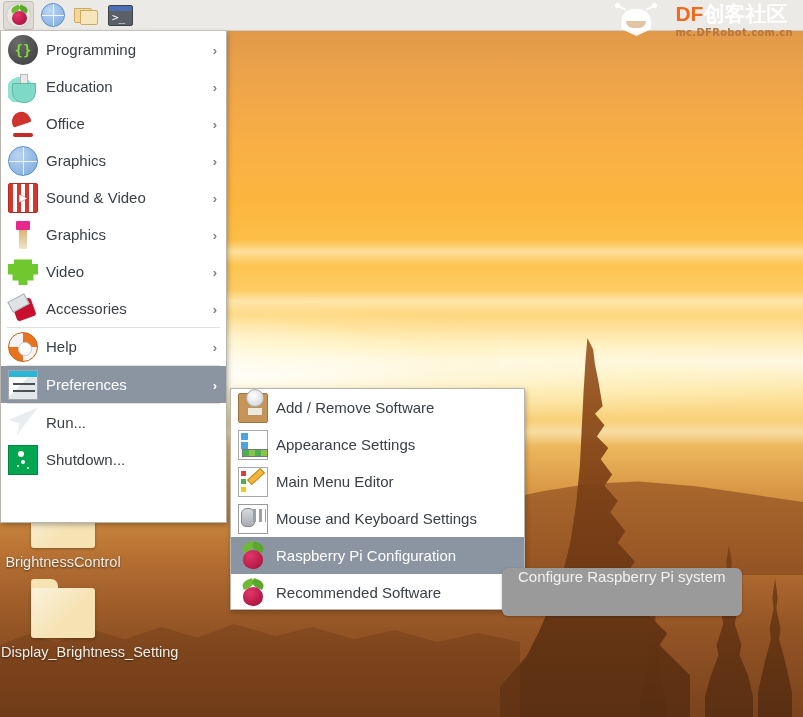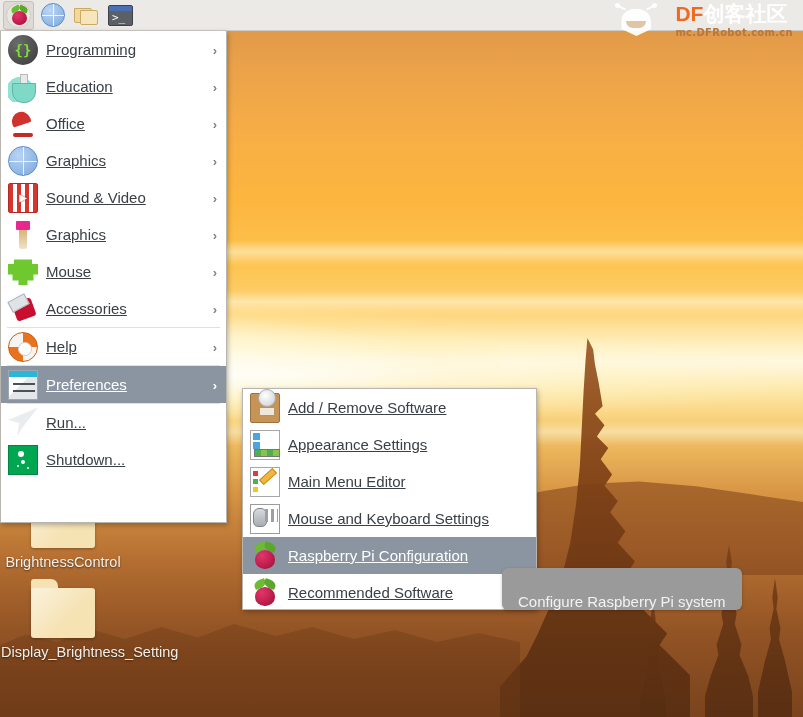--- a/index.html
+++ b/index.html
@@ -134,27 +134,27 @@
   }
 
   
   #main-menu {
     position:absolute; left:0; top:31px; width:227px; height:492px;
     background:#ffffff; border:1px solid #b8b4ae;
     border-top:none; z-index:50;
     box-shadow:1px 2px 5px rgba(0,0,0,0.28);
   }
   #sub-menu {
-    position:absolute; left:242px; top:388px; width:295px; height:222px;
+    position:absolute; left:230px; top:388px; width:295px; height:222px;
     background:#ffffff; border:1px solid #b8b4ae; z-index:55;
     box-shadow:1px 2px 5px rgba(0,0,0,0.28);
   }
   .mi {
     height:37px; display:flex; align-items:center;
-    padding-left:7px; position:relative; color:#3a4046; font-size:15px;text-decoration:underline;
+    padding-left:7px; position:relative; color:#3a4046; font-size:15px;
   }
   .mi.sel { background:#8a95a1; color:#ffffff; }
   .mi .ico {
     width:30px; height:30px; margin-right:8px; flex:none; position:relative;
   }
   .mi .lbl { white-space:nowrap; }
   .mi .arrow {
     position:absolute; right:9px; top:50%; transform:translateY(-50%);
     font-size:13px; color:#7c8288; font-weight:bold;
   }
@@ -225,23 +225,23 @@
   .wm-robot { width:42px; height:34px; position:relative; }
   .wm-robot .head { position:absolute; left:6px; top:6px; width:30px; height:27px; background:rgba(255,255,255,0.93); border-radius:13px 13px 6px 6px; clip-path:polygon(20% 0%, 80% 0%, 100% 28%, 100% 74%, 50% 100%, 0% 74%, 0% 28%); }
   .wm-robot .antL { position:absolute; left:0px; top:3px; width:11px; height:2px; background:rgba(255,255,255,0.9); transform:rotate(28deg); }
   .wm-robot .antR { position:absolute; right:0px; top:3px; width:11px; height:2px; background:rgba(255,255,255,0.9); transform:rotate(-28deg); }
   .wm-robot .dotL { position:absolute; left:0px; top:0px; width:5px; height:5px; border-radius:50%; background:rgba(255,255,255,0.92); }
   .wm-robot .dotR { position:absolute; right:0px; top:0px; width:5px; height:5px; border-radius:50%; background:rgba(255,255,255,0.92); }
   .wm-robot .visor { position:absolute; left:11px; top:18px; width:20px; height:7px; border-radius:0 0 10px 10px; background:rgba(200,150,90,0.55); }
 
   
   #tooltip {
-    position:absolute; left:502px; top:568px; height:42px;
+    position:absolute; left:502px; top:568px; height:48px;
     background:#9a9a9a; border-radius:6px; z-index:60;
-    display:flex; align-items:flex-end; padding:0 16px;
+    display:flex; align-items:flex-start; padding:0 16px;
     color:#f2f2f2; font-size:15px; white-space:nowrap;
     box-shadow:0 1px 3px rgba(0,0,0,0.25);
   }
 </style>
 </head>
 <body>
 
 <div id="wallpaper">
   <div class="sky"></div>
   <div class="cloudband" style="top:240px;"></div>
@@ -339,21 +339,21 @@
   </div>
 
   <div class="mi">
     <div class="ico ic-gfx"></div>
     <div class="lbl">Graphics</div>
     <div class="arrow">›</div>
   </div>
 
   <div class="mi">
     <div class="ico ic-games"></div>
-    <div class="lbl">Mouse</div>
+    <div class="lbl">Video</div>
     <div class="arrow">›</div>
   </div>
 
   <div class="mi">
     <div class="ico ic-acc"></div>
     <div class="lbl">Accessories</div>
     <div class="arrow">›</div>
   </div>
 
   <div class="sep"></div>

